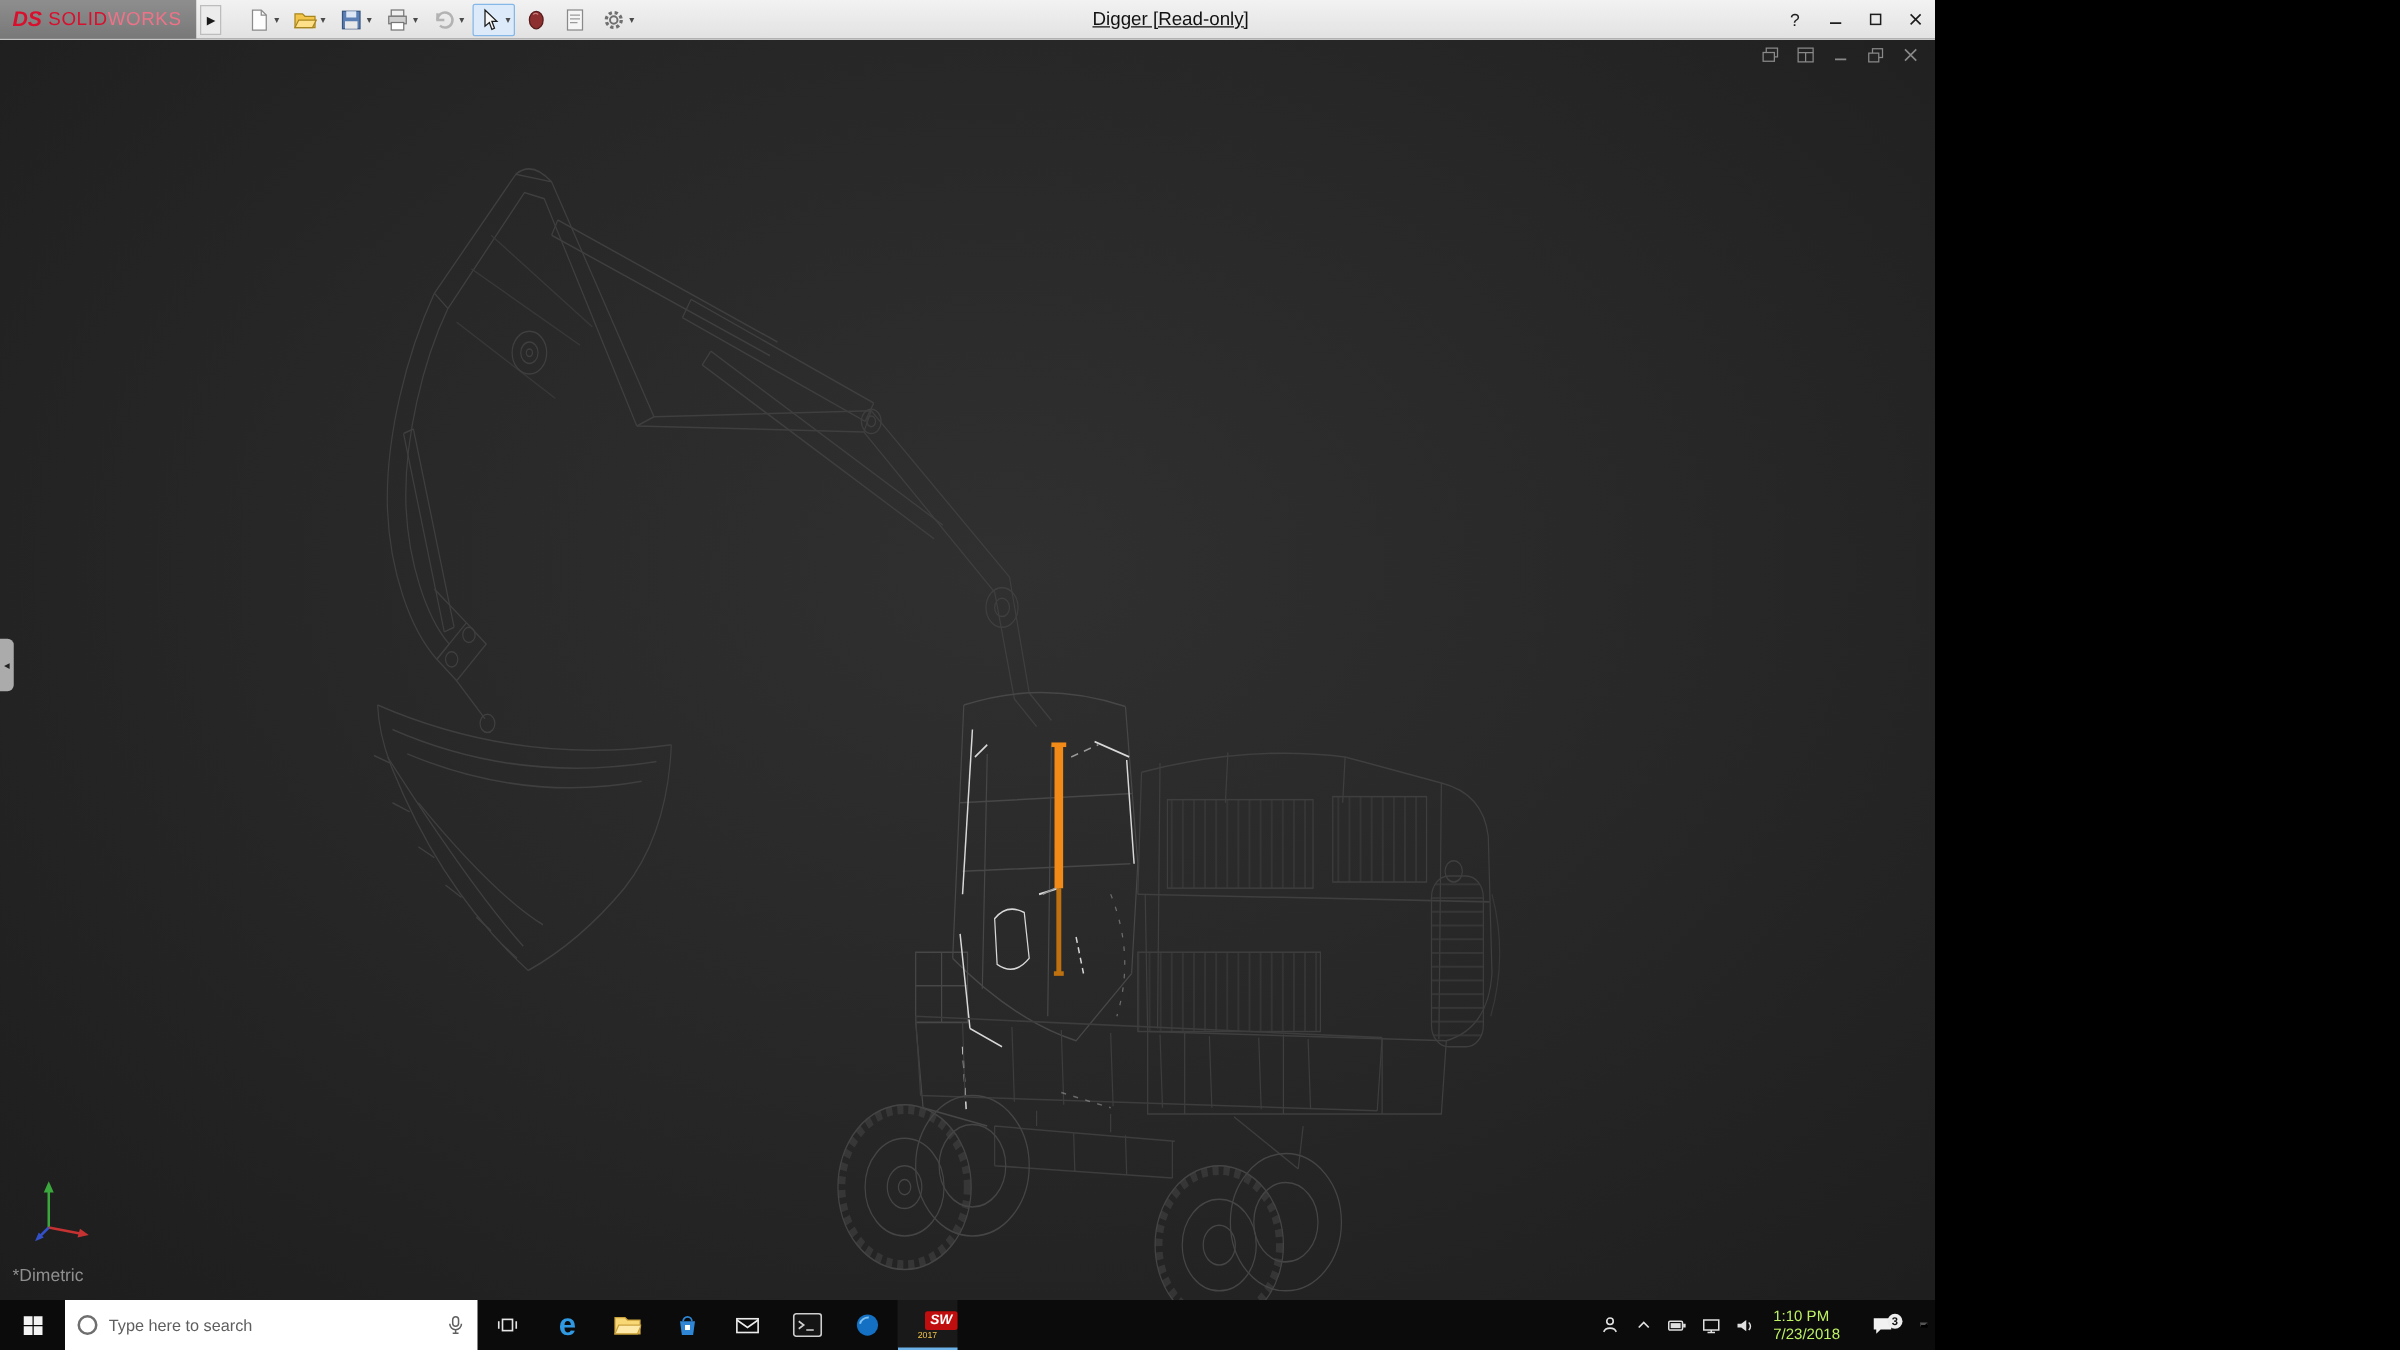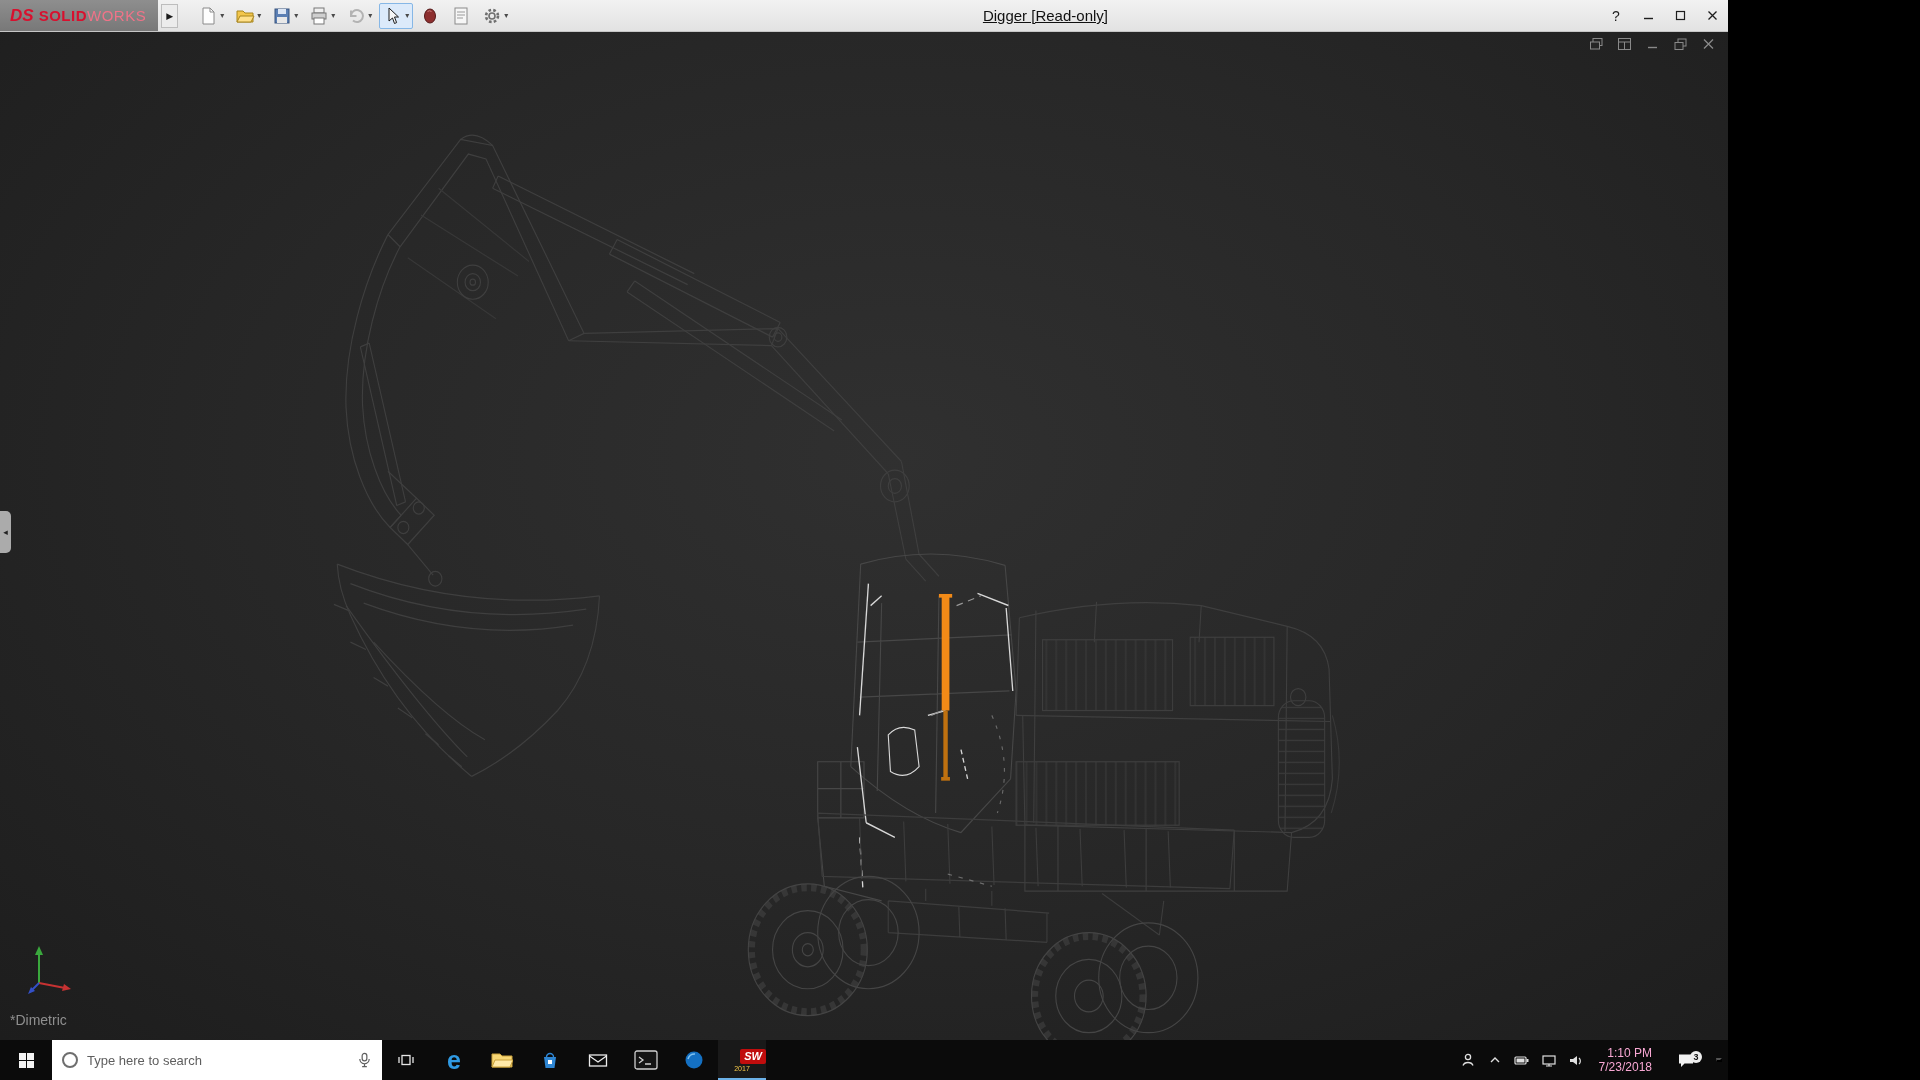--- a/index.html
+++ b/index.html
@@ -1,26 +1,26 @@
 <!DOCTYPE html>
 <html><head>
 <meta charset="utf-8">
 <style>
   * { margin:0; padding:0; box-sizing:border-box; }
   html,body { width:1920px; height:1080px; overflow:hidden; background:#000;
               font-family:"Liberation Sans",sans-serif; }
-  .screen { width:1728px; height:1080px; display:flex; flex-direction:column; }
+  .screen { width:1548px; height:1080px; display:flex; flex-direction:column; }
 
   
   .titlebar { flex:0 0 32px; height:32px; background:linear-gradient(#f2f2f2,#e2e2e2);
               border-bottom:1px solid #c6c6c6; display:flex; align-items:center; position:relative; }
   .brand { height:100%; display:flex; align-items:center; padding:0 12px 0 10px;
            background:linear-gradient(#8e8e8e,#787878); }
   .brand-ds { color:#d8102e; font-weight:bold; font-style:italic; font-size:17px; margin-right:5px; }
-  .brand-solid { color:#d8102e; font-weight:bold; font-size:15px; letter-spacing:.5px; }
+  .brand-solid { color:#d8102e; font-weight:normal; font-size:15px; letter-spacing:.5px; }
   .brand-works { color:#ef7388; font-weight:normal; font-size:15px; letter-spacing:.5px; }
   .flyout { width:17px; height:24px; margin-left:3px; background:#ececec; border:1px solid #bdbdbd;
             color:#1a1a1a; font-size:9px; display:flex; align-items:center; justify-content:center; }
   .toolbar { display:flex; align-items:center; margin-left:16px; gap:3px; }
   .tbtn { display:flex; align-items:center; height:26px; padding:0 3px; background:transparent;
           border:1px solid transparent; border-radius:2px; }
   .tbtn.active { background:#dceafa; border-color:#86b7e6; }
   .tico { width:20px; height:20px; display:block; }
   .chev { font-size:8px; color:#4a4a4a; margin-left:2px; }
   .title { position:absolute; left:60.5%; transform:translateX(-50%); font-size:15px; color:#111;
@@ -56,21 +56,21 @@
   .tb-app { width:48px; display:flex; align-items:center; justify-content:center; position:relative;
             background:transparent; border:0; }
   .tb-app.active { background:rgba(255,255,255,.06); box-shadow:inset 0 -2px 0 #6cb2e8; }
   .edge-glyph { font-size:25px; font-weight:bold; color:#2f9ae3; line-height:1; }
   .sw-ico { display:flex; flex-direction:column; align-items:center; line-height:1; }
   .sw-abbr { background:#c00d0d; color:#fff; font-weight:bold; font-style:italic; font-size:11px;
              padding:2px 4px; border-radius:2px;margin-left:22px; }
   .sw-year { color:#f4c84a; font-size:7px; margin-top:1px; }
   .tray { margin-left:auto; display:flex; align-items:center; gap:11px; padding:0 6px; }
   .tray-btn { background:transparent; border:0; display:flex; align-items:center; }
-  .clock { text-align:right; font-size:12px; line-height:14px; color:#f9a8d4; padding:0 4px;
+  .clock { text-align:left; font-size:12px; line-height:14px; color:#bef264; padding:0 4px;
            background:transparent; border:0; font-family:inherit; }
   .action { position:relative; width:38px; display:flex; align-items:center; justify-content:center;
             background:transparent; border:0; }
   .badge { position:absolute; right:3px; bottom:5px; min-width:12px; height:12px; border-radius:6px;
            background:#ededed; color:#111; font-size:9px; font-weight:bold; display:flex;
            align-items:center; justify-content:center; padding:0 2px; }
   .show-desktop { width:6px; border-left:1px solid #3a3a3a; background:transparent; }
 </style>
 </head>
 <body>

